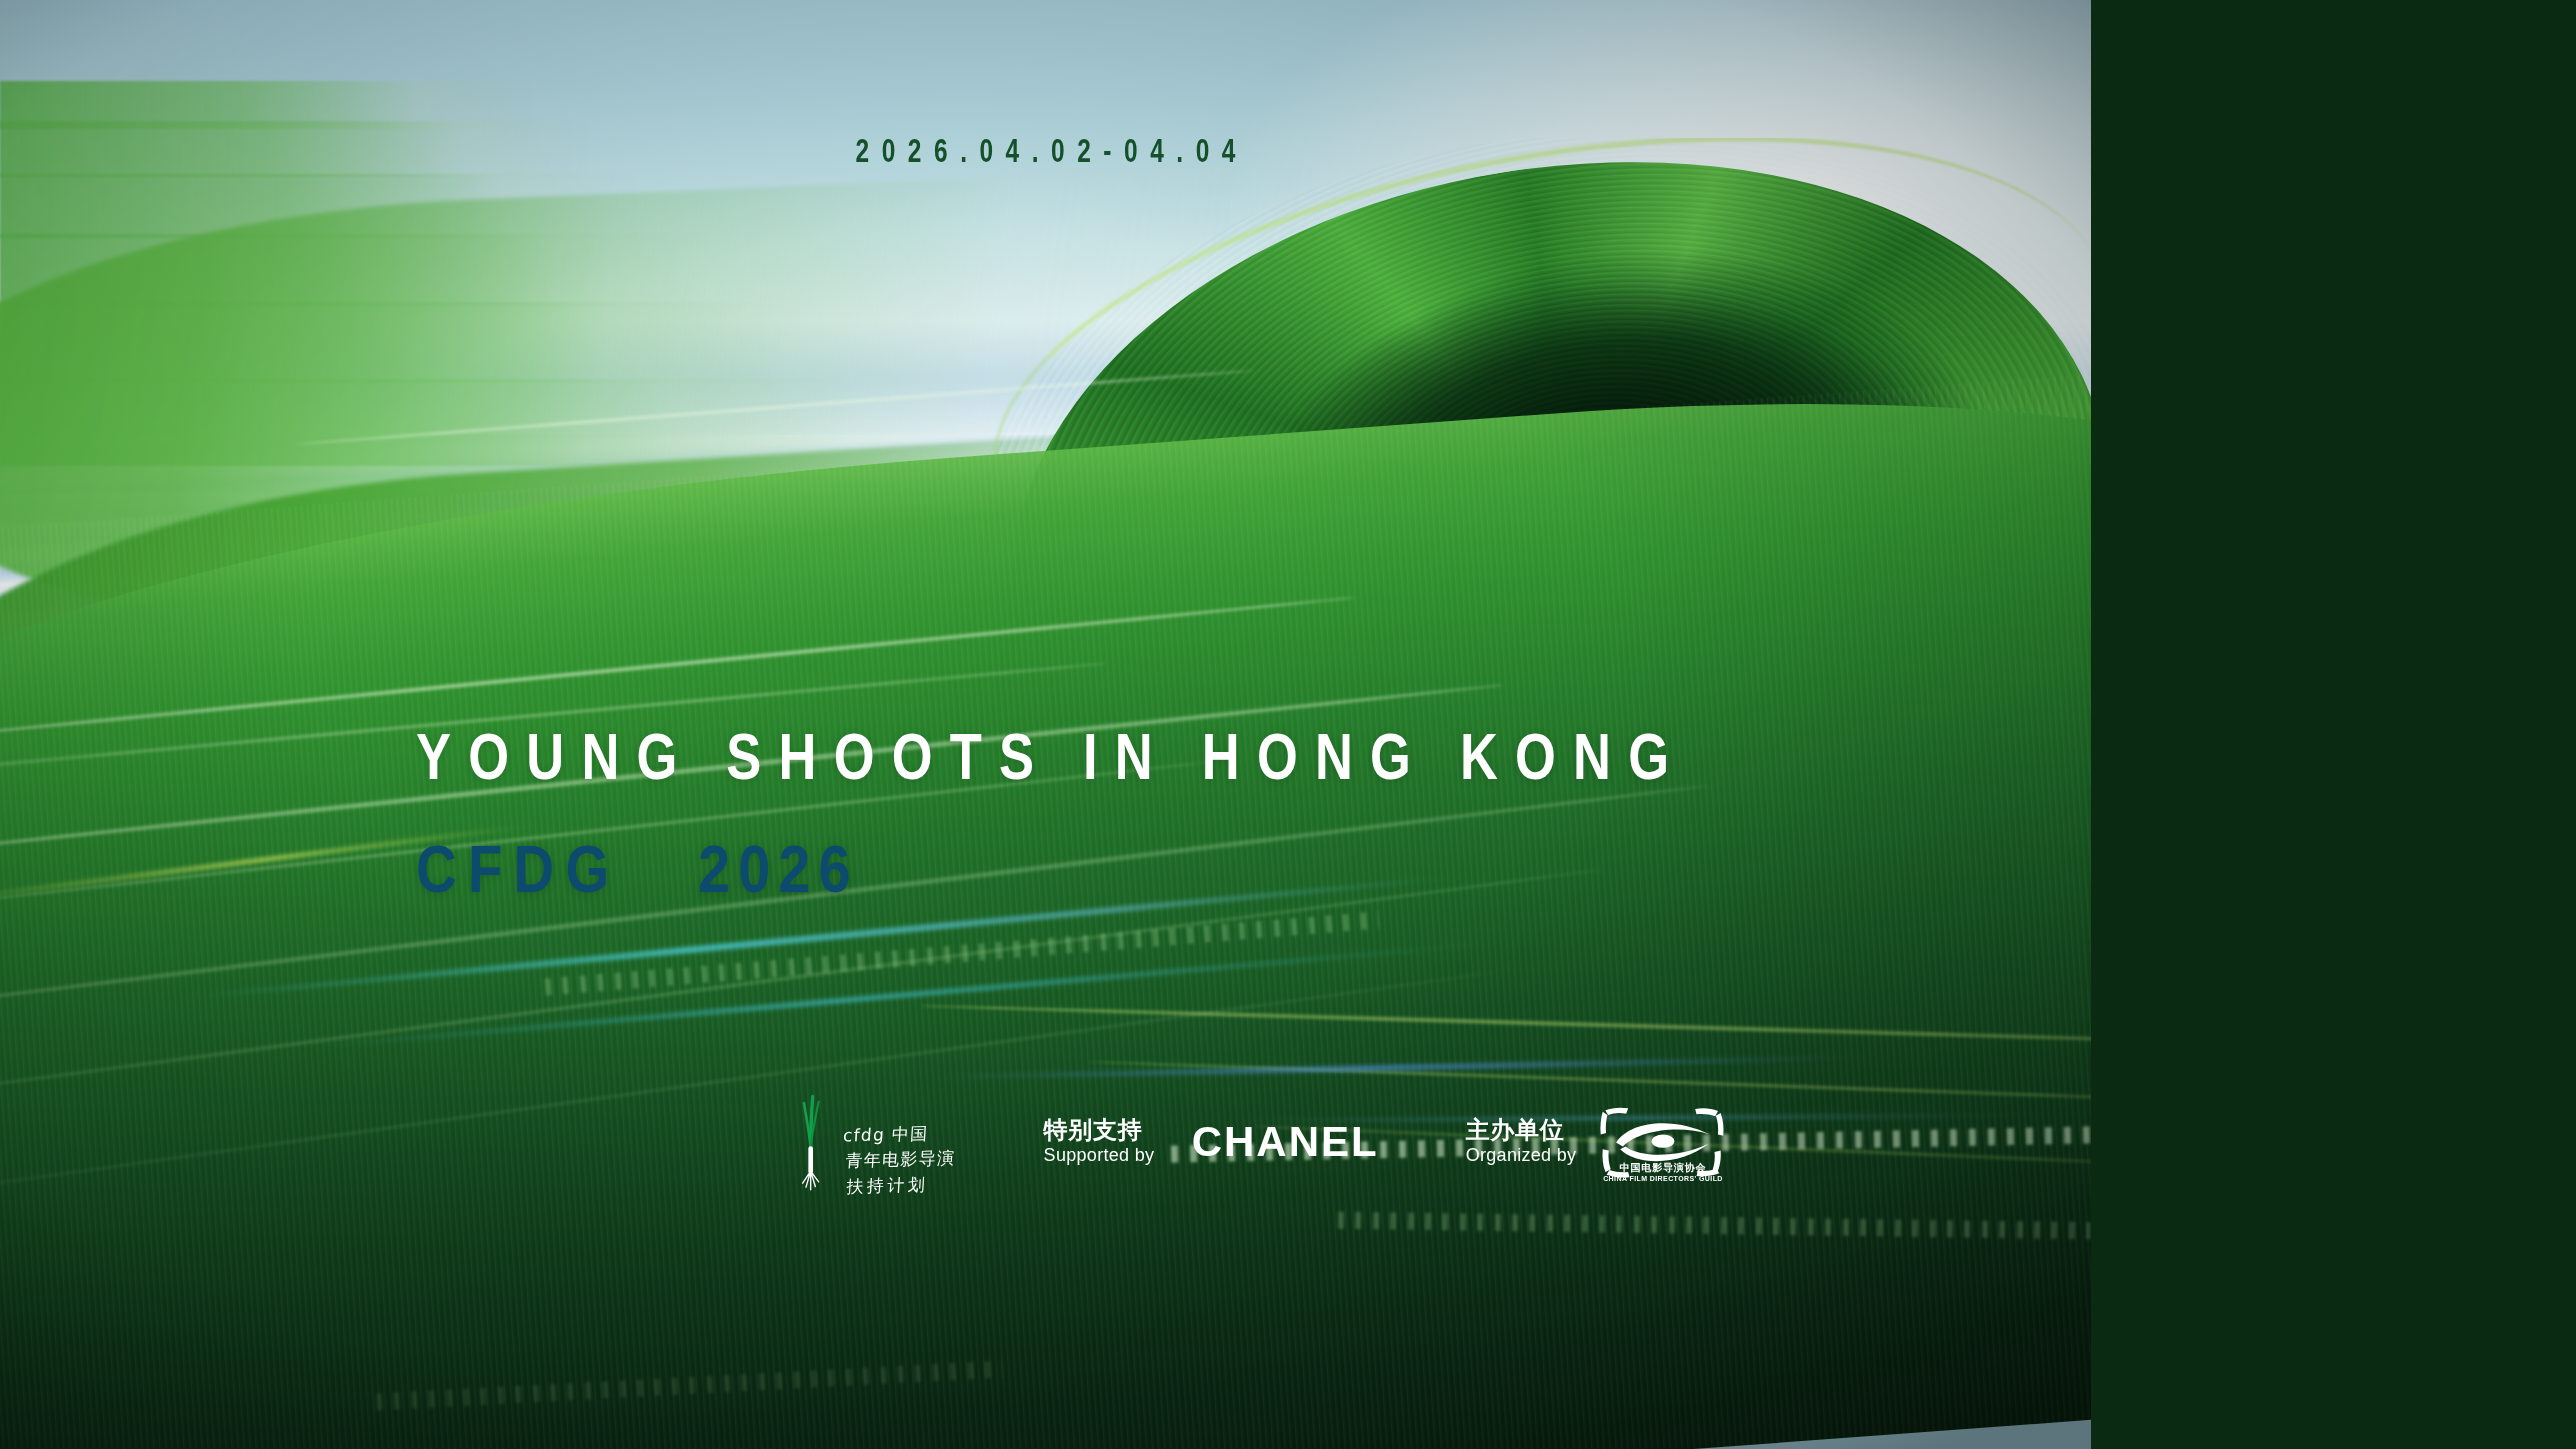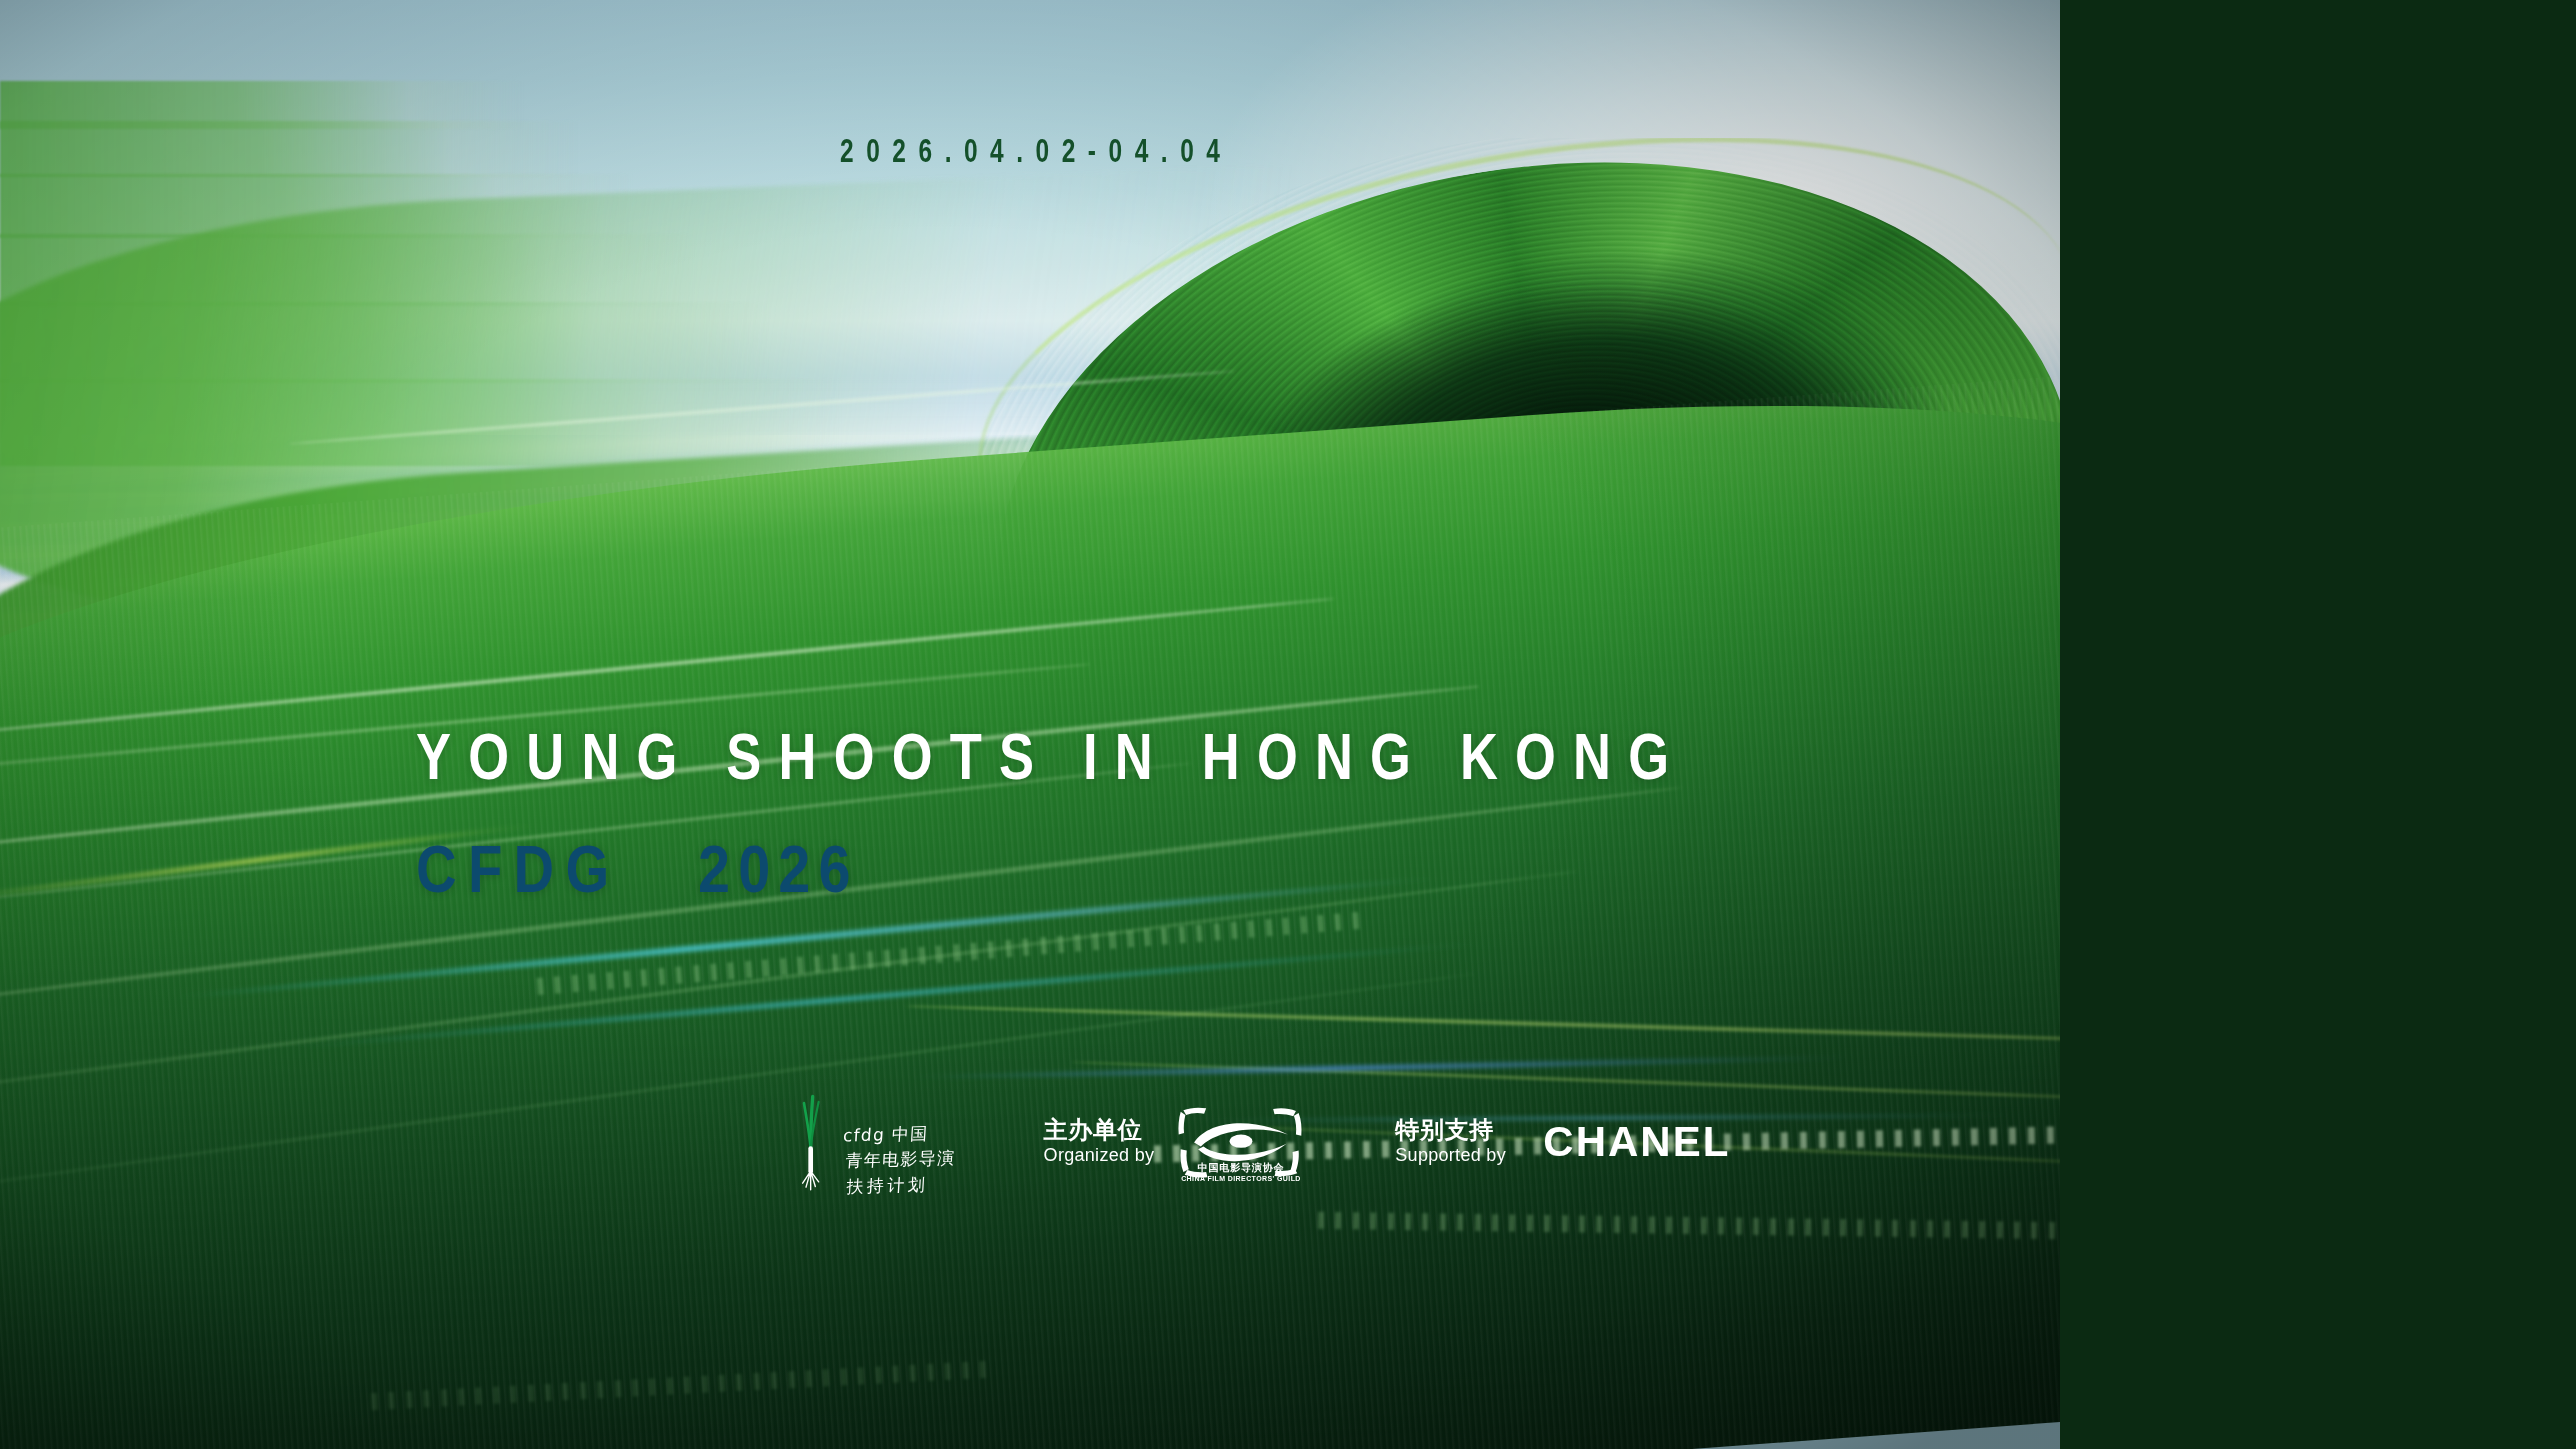--- a/index.html
+++ b/index.html
@@ -11,20 +11,21 @@
     font-family: "Liberation Sans", sans-serif;
   }
 
   
   #poster {
     position: relative;
     width: 2060px;
     height: 1449px;
     overflow: hidden;
     background: #9fc9d6;
+    padding-left: 31px;
   }
 
   
   .sky {
     position: absolute;
     left: 0; top: 0; width: 100%; height: 54%;
     background:
       linear-gradient(180deg,
         #a8cfdc 0%,
         #aed4de 10%,
@@ -499,20 +500,28 @@
         </svg>
         <div class="cfdg-hand">
           <div class="l1">cfdg 中国</div>
           <div class="l2">青年电影导演</div>
           <div class="l3">扶持计划</div>
         </div>
       </div>
 
       <div class="credit-group">
         <div class="credit-label">
+          <div class="cn">特别支持</div>
+          <div class="en">Supported by</div>
+        </div>
+        <div class="chanel">CHANEL</div>
+      </div>
+
+      <div class="credit-group">
+        <div class="credit-label">
           <div class="cn">主办单位</div>
           <div class="en">Organized by</div>
         </div>
         <svg class="guild-logo" viewBox="0 0 200 120">
           <g fill="#ffffff">
             <path d="M14 12 c10 -4 22 -5 34 -3 l-3 8 c-10 -2 -19 -1 -27 2 z"></path>
             <path d="M10 14 c-3 10 -4 22 -3 34 l8 -2 c-1 -10 0 -19 2 -27 z"></path>
             <path d="M10 70 c-1 12 0 24 4 34 l8 -4 c-3 -9 -4 -18 -3 -28 z"></path>
             <path d="M16 108 c11 4 23 5 34 4 l-2 -8 c-10 1 -19 0 -28 -3 z"></path>
             <path d="M148 10 c12 -2 24 -1 34 3 l-4 8 c-9 -3 -18 -4 -28 -3 z"></path>
@@ -521,24 +530,16 @@
             <path d="M150 110 c12 1 24 0 34 -4 l-4 -7 c-9 3 -18 4 -28 3 z"></path>
             <path d="M30 60 C52 26, 118 22, 170 48 C128 34, 66 40, 40 66 z"></path>
             <path d="M36 70 C62 96, 128 94, 168 62 C126 82, 68 84, 44 66 z"></path>
             <ellipse cx="100" cy="58" rx="17" ry="10"></ellipse>
           </g>
           <text x="100" y="103" text-anchor="middle" fill="#ffffff" font-family="DejaVu Sans, sans-serif" font-size="15" font-weight="bold" letter-spacing="1.2">中国电影导演协会</text>
           <text x="100" y="117" text-anchor="middle" fill="#ffffff" font-family="Liberation Sans, sans-serif" font-size="10.5" font-weight="bold" letter-spacing=".6">CHINA FILM DIRECTORS' GUILD</text>
         </svg>
       </div>
 
-      <div class="credit-group">
-        <div class="credit-label">
-          <div class="cn">特别支持</div>
-          <div class="en">Supported by</div>
-        </div>
-        <div class="chanel">CHANEL</div>
-      </div>
-
     </div>
   </div>
 </div>
 
 
 </body></html>

